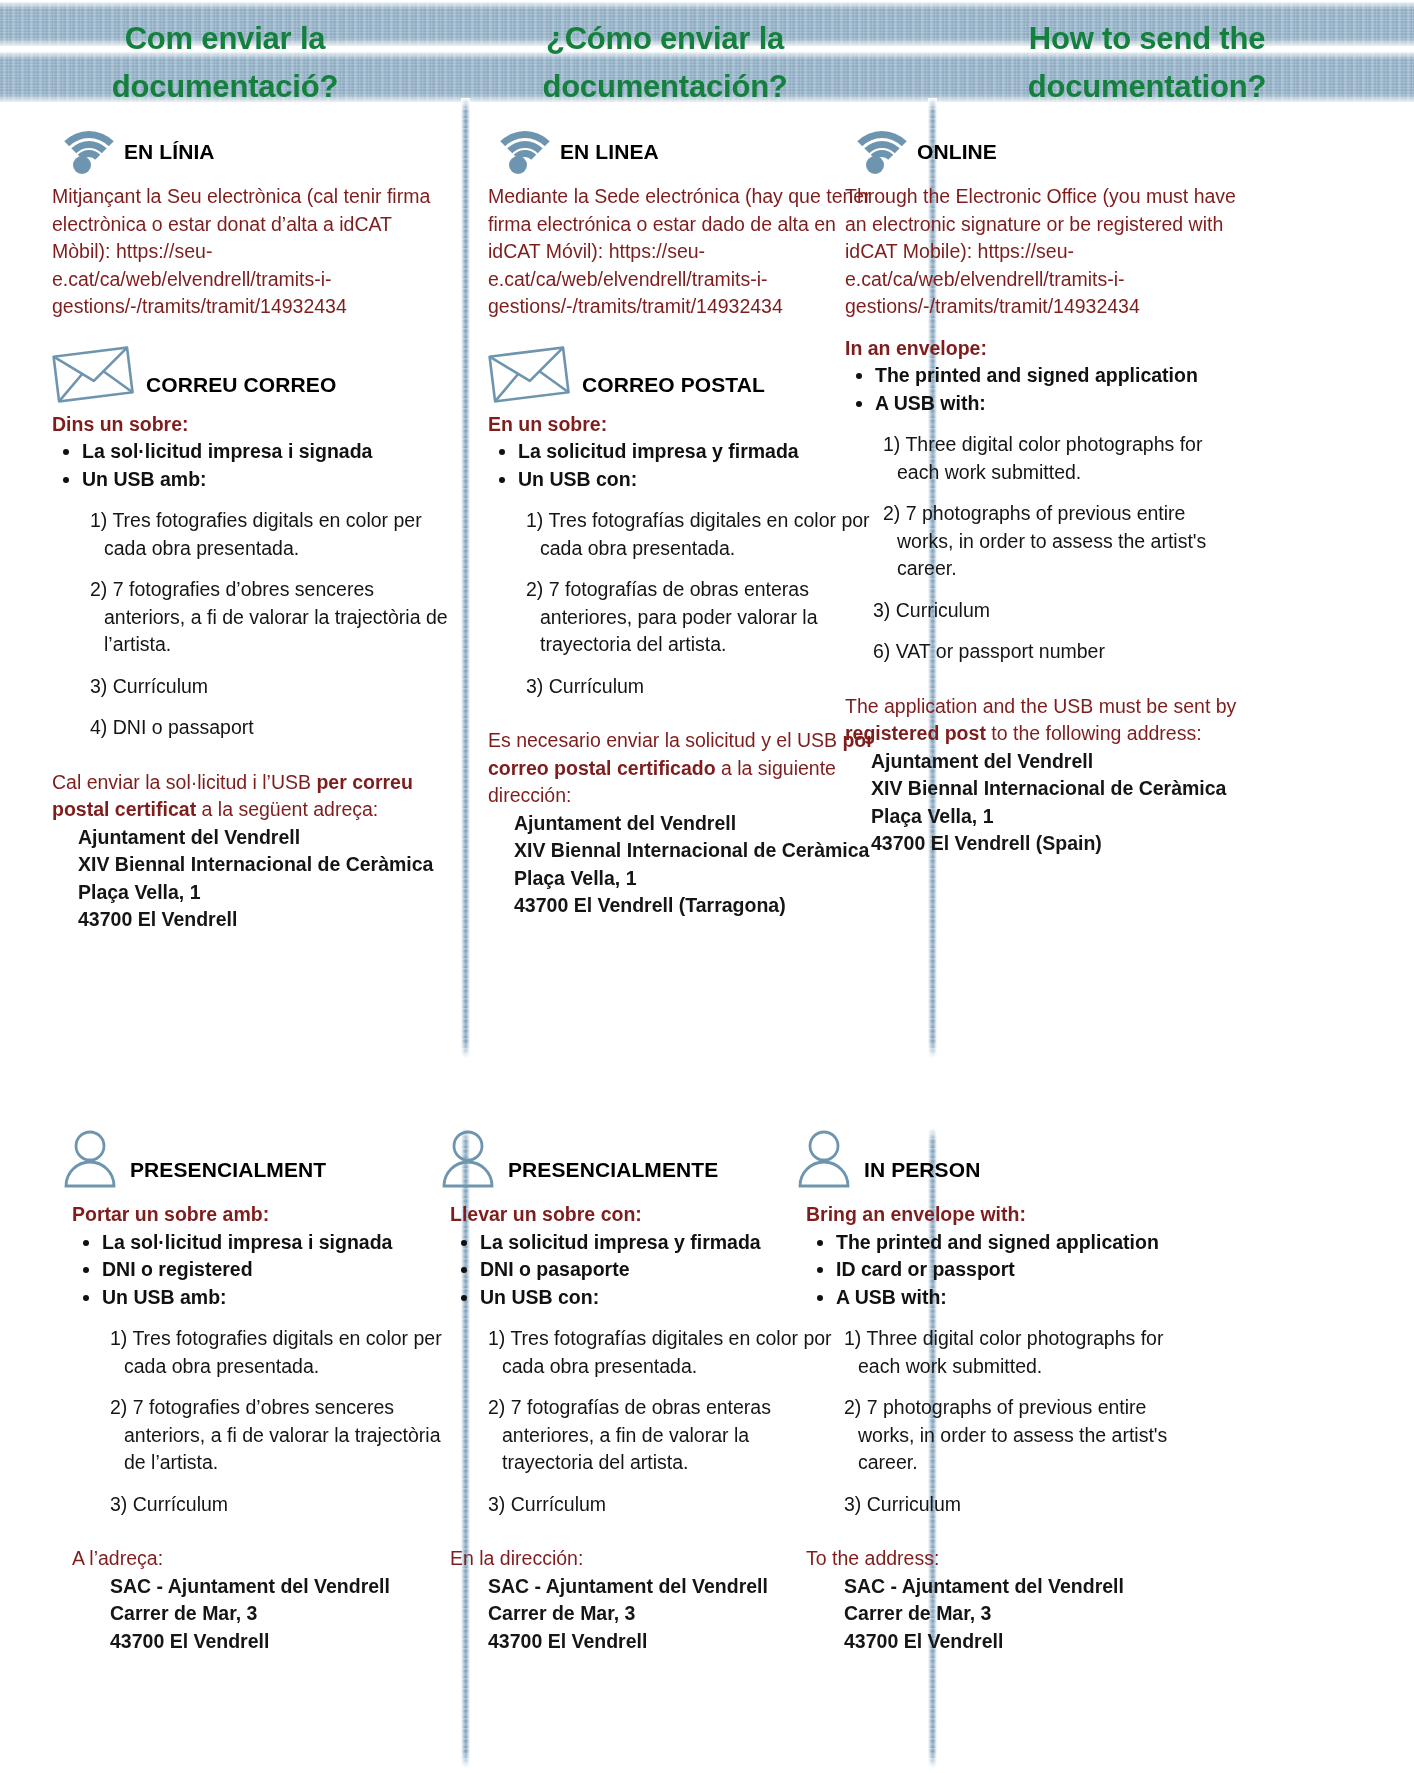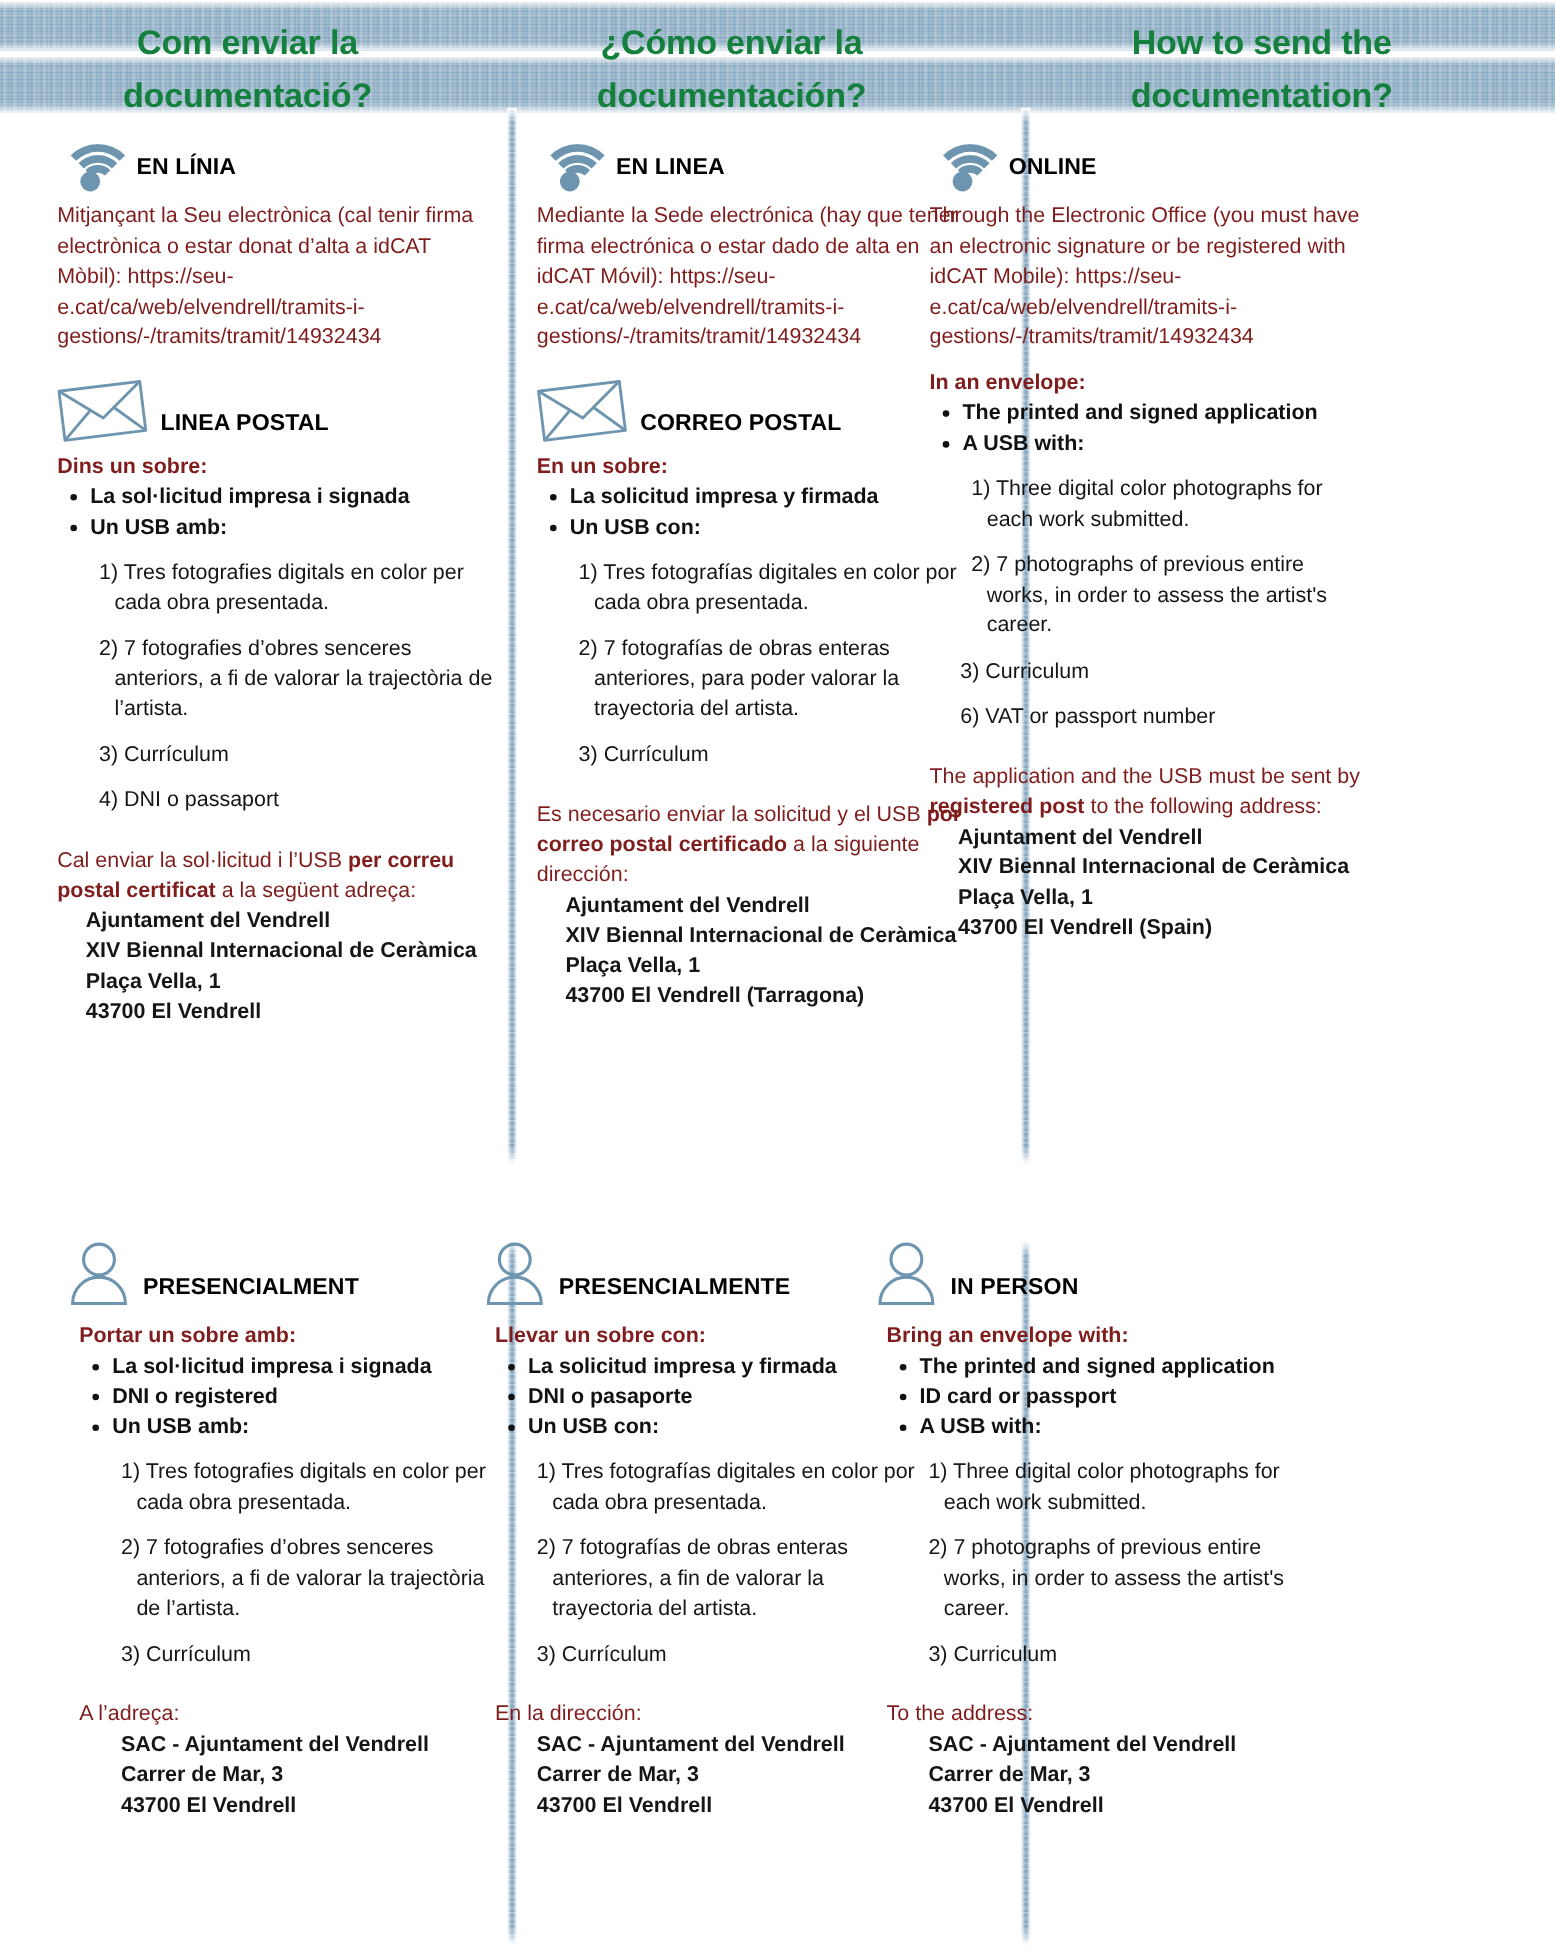--- a/index.html
+++ b/index.html
@@ -184,21 +184,21 @@
     <div class="glyph">
       <svg class="env" viewBox="0 0 82 58">
           <g transform="rotate(-7 41 29)" fill="none" stroke="#6E95AF" stroke-width="2.6" stroke-linejoin="round">
             <rect x="4" y="7" width="74" height="45"></rect>
             <path d="M4 7 L41 36 L78 7"></path>
             <path d="M4 52 L31 27"></path>
             <path d="M78 52 L51 27"></path>
           </g>
         </svg>
     </div>
-    <div class="lbl">LINEA POSTAL</div>
+    <div class="lbl">CORREU CORREO</div>
   </div>
   <p class="para bold tight">Dins un sobre:</p>
   <ul class="bul">
     <li>La sol·licitud impresa i signada</li>
     <li>Un USB amb:</li>
   </ul>
   <p class="num">1) Tres fotografies digitals en color per cada obra presentada.</p>
   <p class="num">2) 7 fotografies d’obres senceres anteriors, a fi de valorar la trajectòria de l’artista.</p>
   <p class="num">3) Currículum</p>
   <p class="num">4) DNI o passaport</p>

